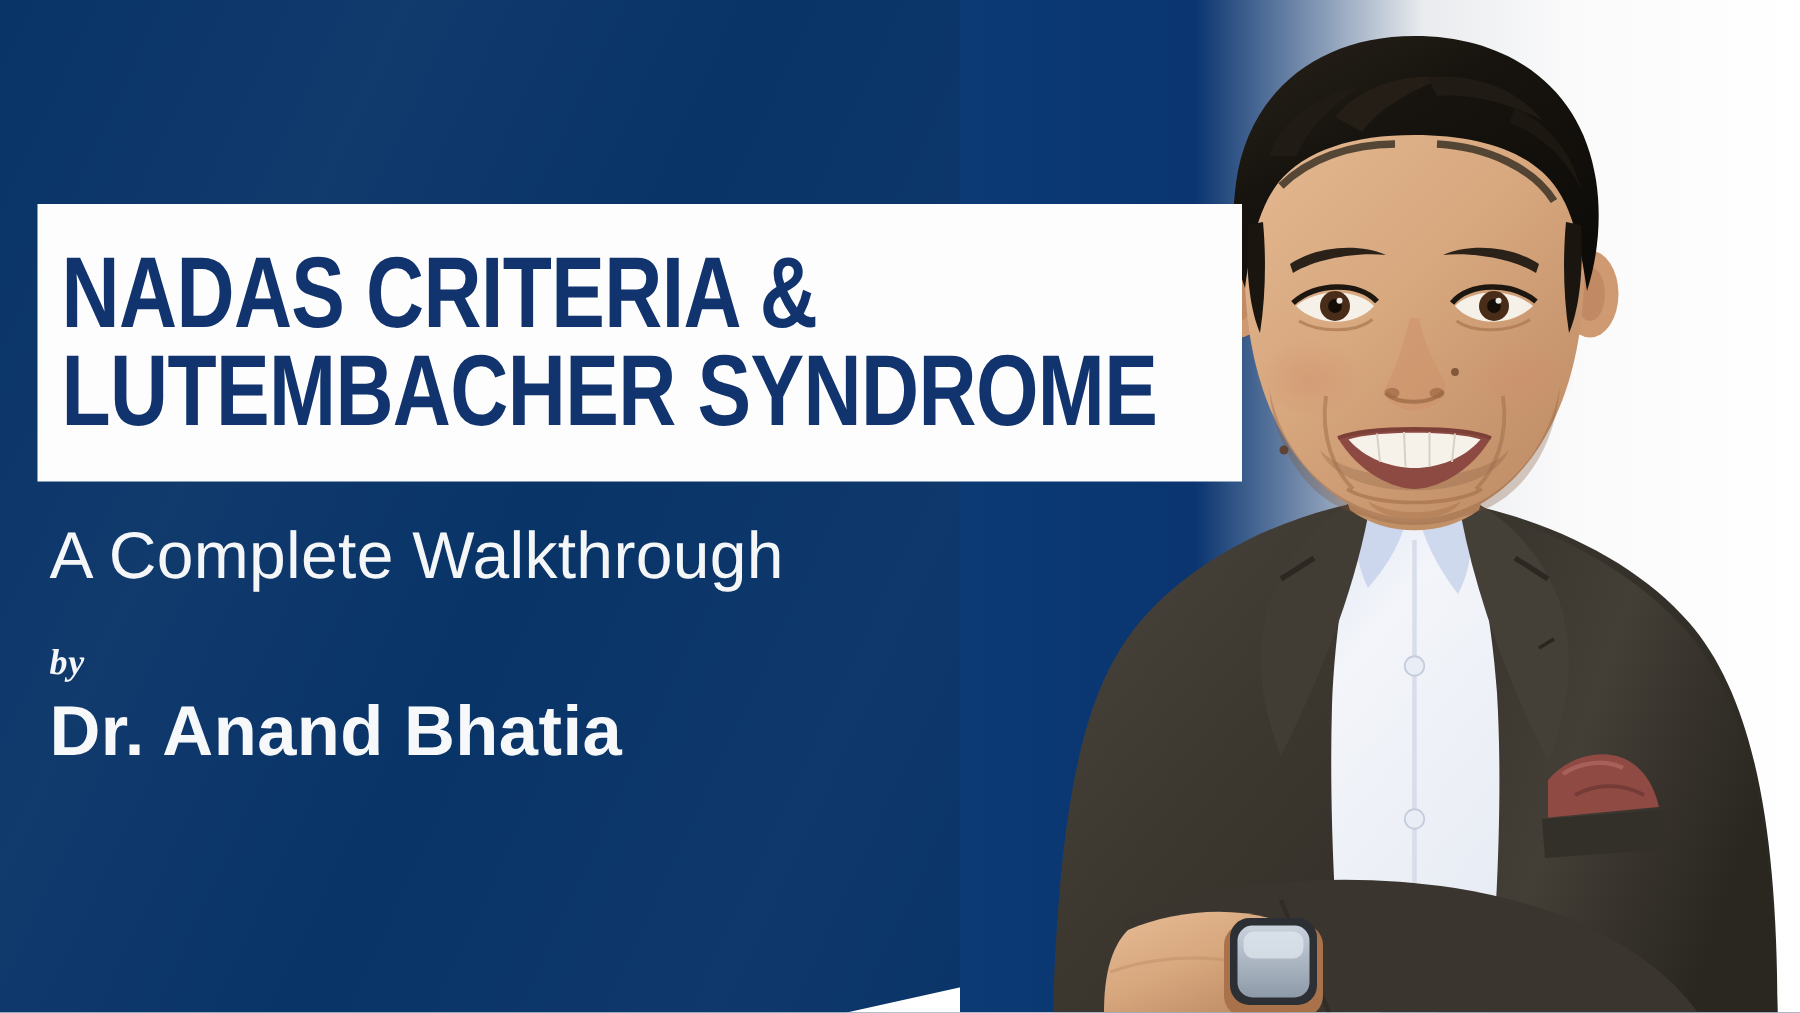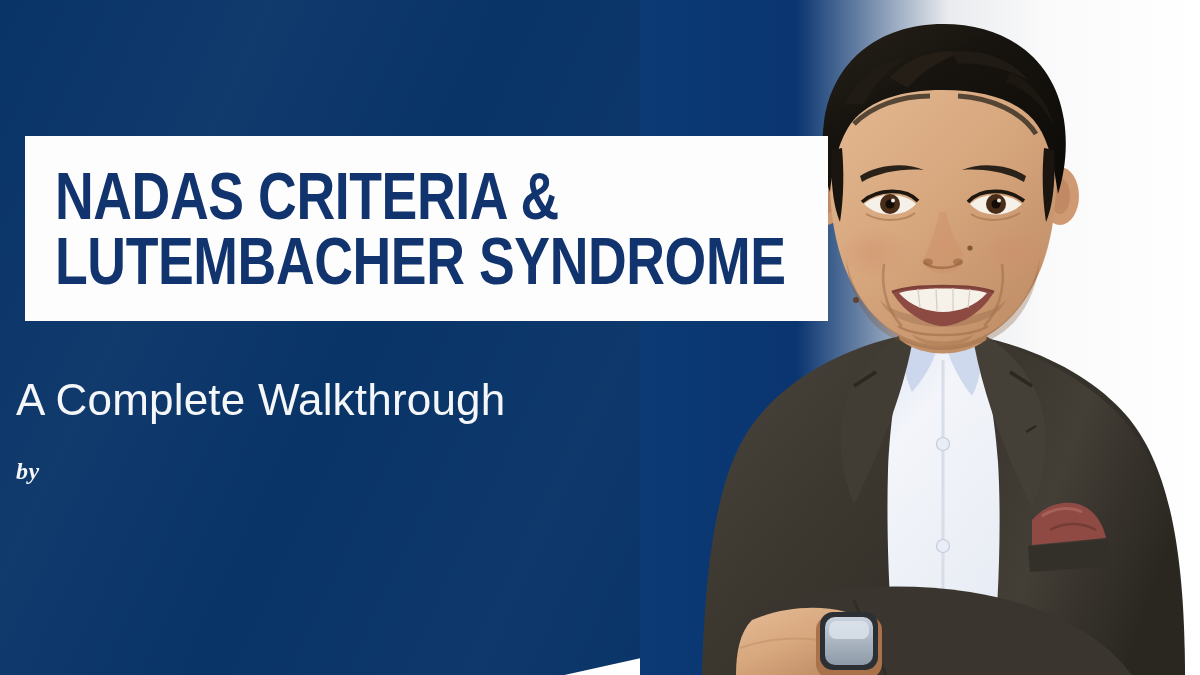--- a/index.html
+++ b/index.html
@@ -74,41 +74,40 @@
 
   
   .title-box {
     position:absolute;
     left:25px; top:136px;
     width:803px; height:185px;
     background:#fdfdfd;
     z-index:6;
     display:flex; flex-direction:column;
     justify-content:center;
-    padding-left:30px;
+    padding-left:16px;
   }
   .title-line {
     color:#12346e;
     font-family:"Liberation Sans", sans-serif;
     font-weight:bold;
     font-size:67px;
     line-height:0.93;
     letter-spacing:-0.5px;
     transform:scaleX(0.80);
     transform-origin:left center;
     white-space:nowrap;
   }
   .title-line.l1 { margin-bottom:2px; }
 
   
   .subtitle-block {
     position:absolute;
-    left:16px; top:348px;
+    left:33px; top:348px;
     z-index:6;
-    margin-top:29px;
   }
   .subtitle {
     color:#f4f6f8;
     font-family:"Liberation Sans", sans-serif;
     font-weight:300;
     font-size:44px;
     line-height:1.05;
     letter-spacing:0.2px;
     white-space:nowrap;
   }
@@ -383,15 +382,16 @@
   <div class="white-wedge"></div>
 
   <div class="title-box">
     <div class="title-line l1">NADAS CRITERIA &amp;</div>
     <div class="title-line l2">LUTEMBACHER SYNDROME</div>
   </div>
 
   <div class="subtitle-block">
     <div class="subtitle">A Complete Walkthrough</div>
     <div class="byline-by">by</div>
+    <div class="presenter-name">Dr. Anand Bhatia</div>
   </div>
 
 </div>
 
 </body></html>

